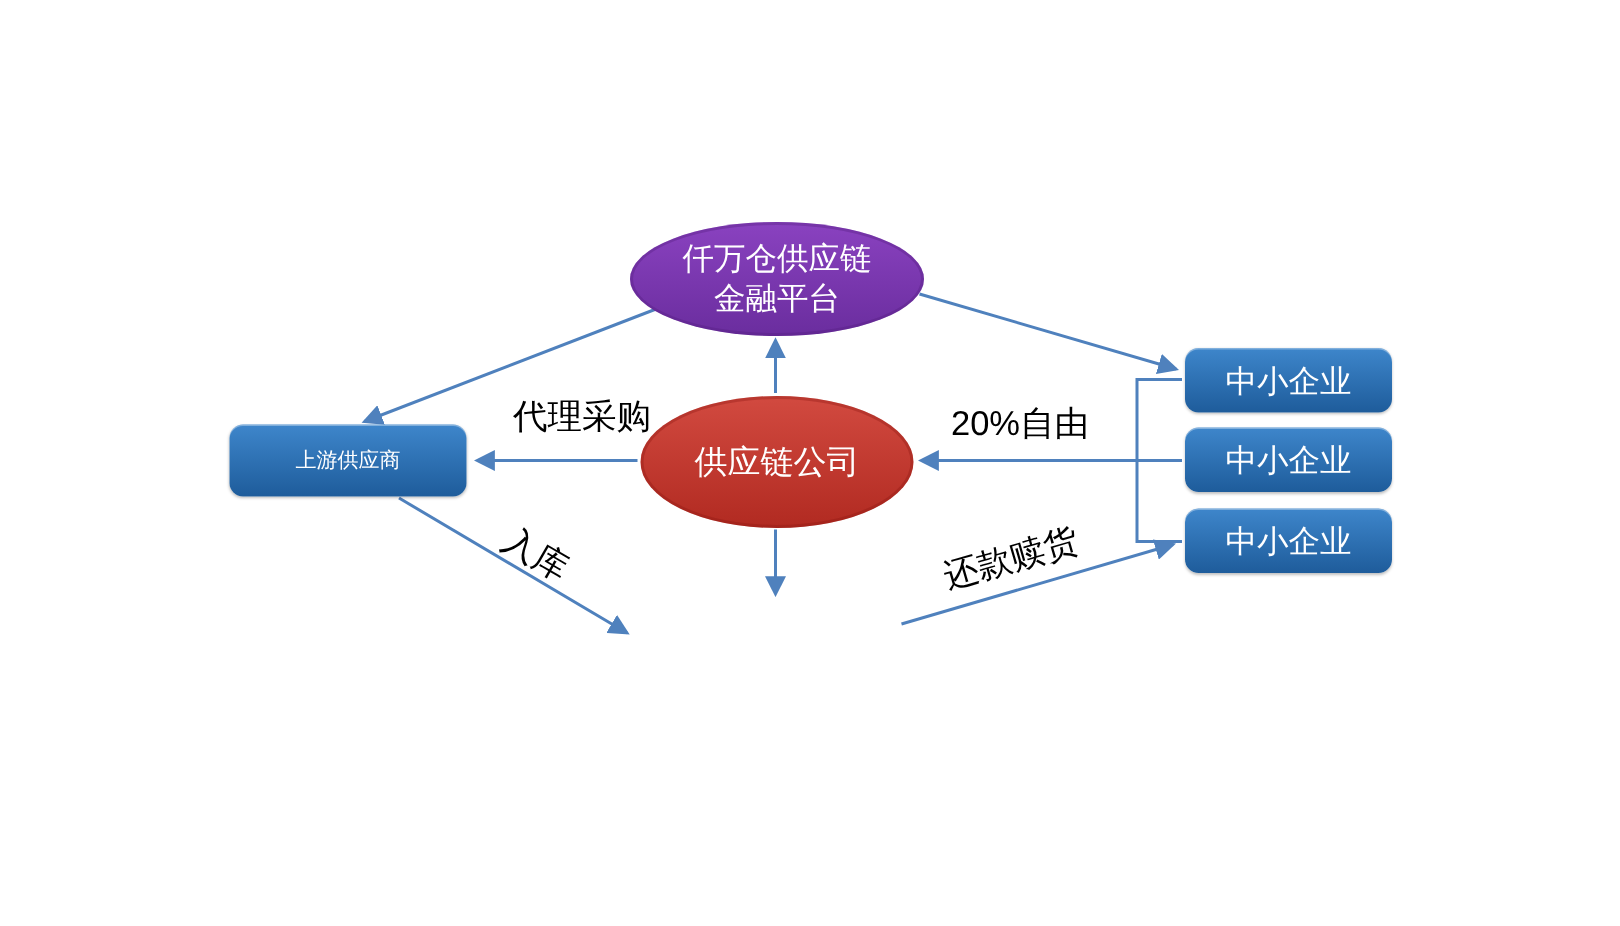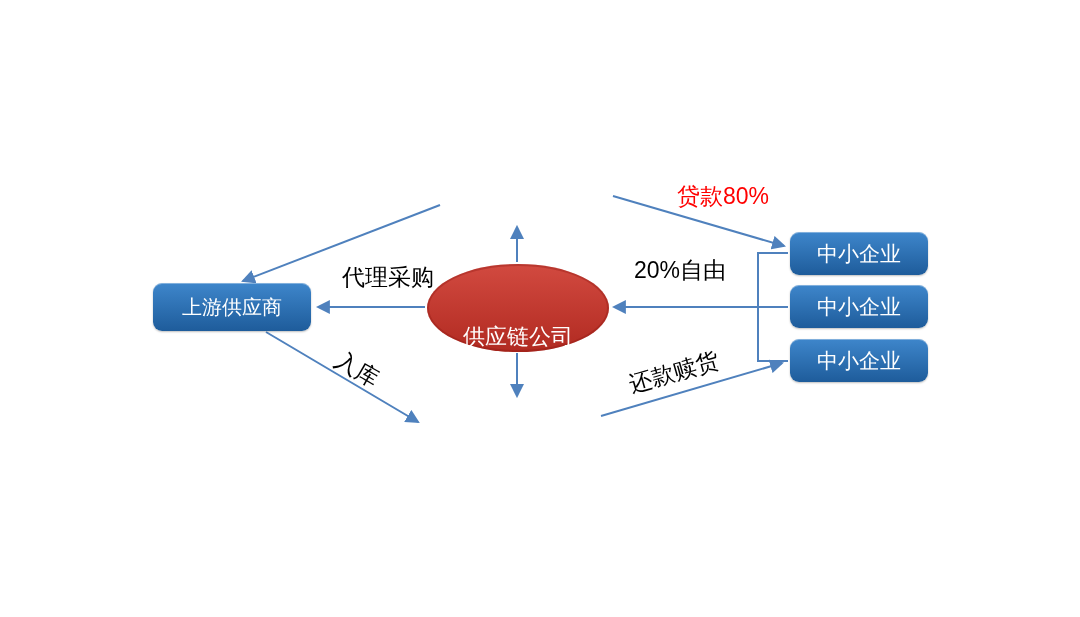--- a/index.html
+++ b/index.html
@@ -39,31 +39,30 @@
     text-align: center;
   }
   .ellipse { border-radius: 50%; }
   .purple {
     background: linear-gradient(180deg, var(--purple-top, #8a42c0), var(--purple-bottom, #6a2d9e));
     box-shadow: inset 0 0 0 2px rgba(84, 28, 126, 0.35);
   }
   .red {
     background: linear-gradient(180deg, var(--red-top, #d24a40), var(--red-bottom, #b12a21));
     box-shadow: inset 0 0 0 2px rgba(140, 22, 16, 0.35);
-    justify-content: flex-end;
   }
   .bluebox {
     background: linear-gradient(180deg, var(--box-blue-top, #3e86cb), var(--box-blue-bottom, #1e5c9b));
     border-radius: 9px;
     box-shadow: inset 0 1px 0 rgba(255,255,255,0.35), 0 1px 2px rgba(0,0,0,0.25);
   }
   .node-platform  { left: 420px; top: 148px; width: 196px; height: 76px; font-size: 21px; line-height: 27px; }
   .node-company   { left: 427px; top: 264px; width: 182px; height: 88px; font-size: 22px; }
   .node-warehouse { left: 423px; top: 401px; width: 188px; height: 64px; font-size: 22px; }
-  .box-supplier   { left: 153px; top: 283px; width: 158px; height: 48px; font-size: 20px; }
+  .box-supplier   { left: 153px; top: 283px; width: 158px; height: 48px; font-size: 14px; }
   .box-sme1       { left: 790px; top: 232px; width: 138px; height: 43px; font-size: 21px; }
   .box-sme2       { left: 790px; top: 285px; width: 138px; height: 43px; font-size: 21px; }
   .box-sme3       { left: 790px; top: 339px; width: 138px; height: 43px; font-size: 21px; }
   .edge-label {
     position: absolute;
     color: var(--label-black, #000000);
     font-size: 23px;
     white-space: nowrap;
   }
   .label-loan80 { color: var(--label-red, #ff0000); }
@@ -84,20 +83,24 @@
     <line class="edge-line" x1="425" y1="307" x2="318" y2="307" marker-end="url(#arr)"></line>
     <line class="edge-line" x1="517" y1="262" x2="517" y2="227" marker-end="url(#arr)"></line>
     <line class="edge-line" x1="517" y1="353" x2="517" y2="396" marker-end="url(#arr)"></line>
     <line class="edge-line" x1="266" y1="332" x2="418" y2="422" marker-end="url(#arr)"></line>
     <line class="edge-line" x1="601" y1="416" x2="782" y2="363" marker-end="url(#arr)"></line>
     <line class="edge-line" x1="613" y1="196" x2="784" y2="246" marker-end="url(#arr)"></line>
     <line class="edge-line" x1="788" y1="307" x2="614" y2="307" marker-end="url(#arr)"></line>
     <polyline class="edge-line" points="788,253 758,253 758,361 788,361"></polyline>
   </svg>
 
+  <div class="node ellipse purple node-platform">
+    <div>仟万仓供应链</div>
+    <div>金融平台</div>
+  </div>
 
   <div class="node ellipse red node-company">
     <span>供应链公司</span>
   </div>
 
 
   <div class="node bluebox box-supplier">
     <span>上游供应商</span>
   </div>
 
@@ -108,22 +111,21 @@
   <div class="node bluebox box-sme2">
     <span>中小企业</span>
   </div>
 
   <div class="node bluebox box-sme3">
     <span>中小企业</span>
   </div>
 
   <div class="edge-label" style="left:322px; top:262px;margin-left:20px;">代理采购</div>
 
-  <div class="edge-label label-loan80" style="left:677px; top:181px;">贷款80%</div>
 
-  <div class="edge-label" style="left:634px; top:255px;text-align:center;">20%自由</div>
+  <div class="edge-label" style="left:634px; top:267px;text-align:center;">20%自由</div>
 
 
   <div class="edge-label rot" style="left:334px; top:354px; transform:rotate(30deg);">入库</div>
 
   <div class="edge-label rot" style="left:628px; top:357px; transform:rotate(-16deg);">还款赎货</div>
 
 </div>
 
 </body></html>

